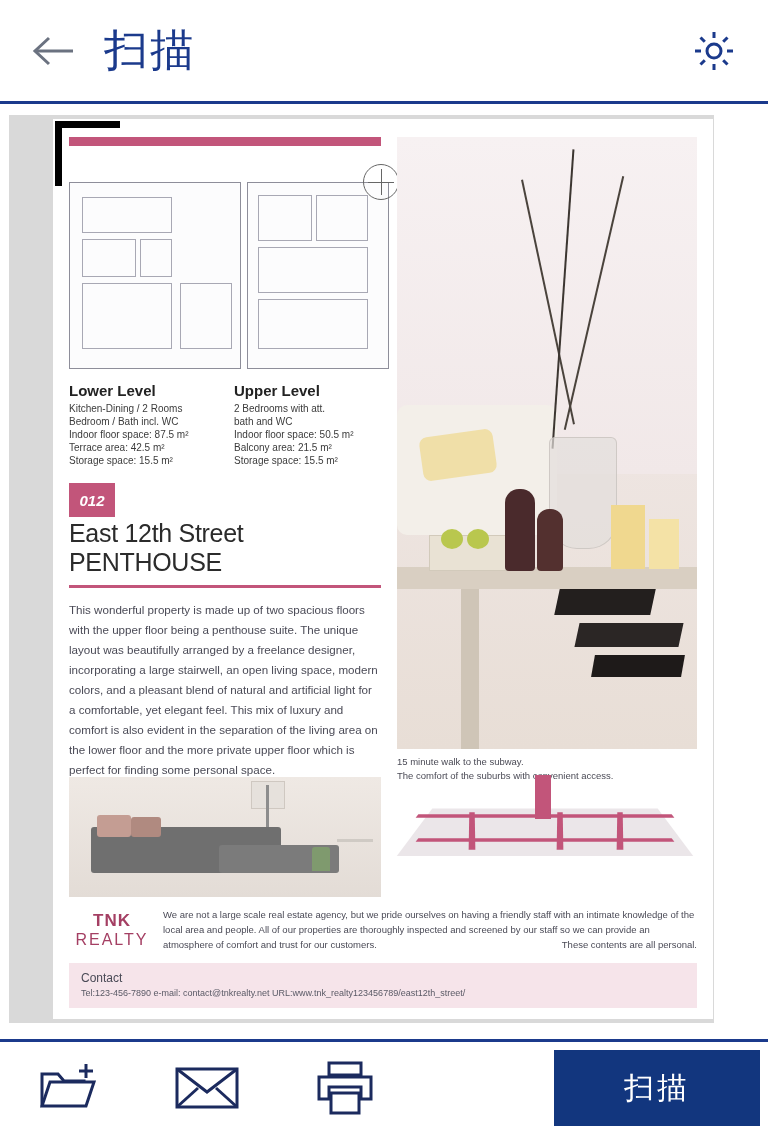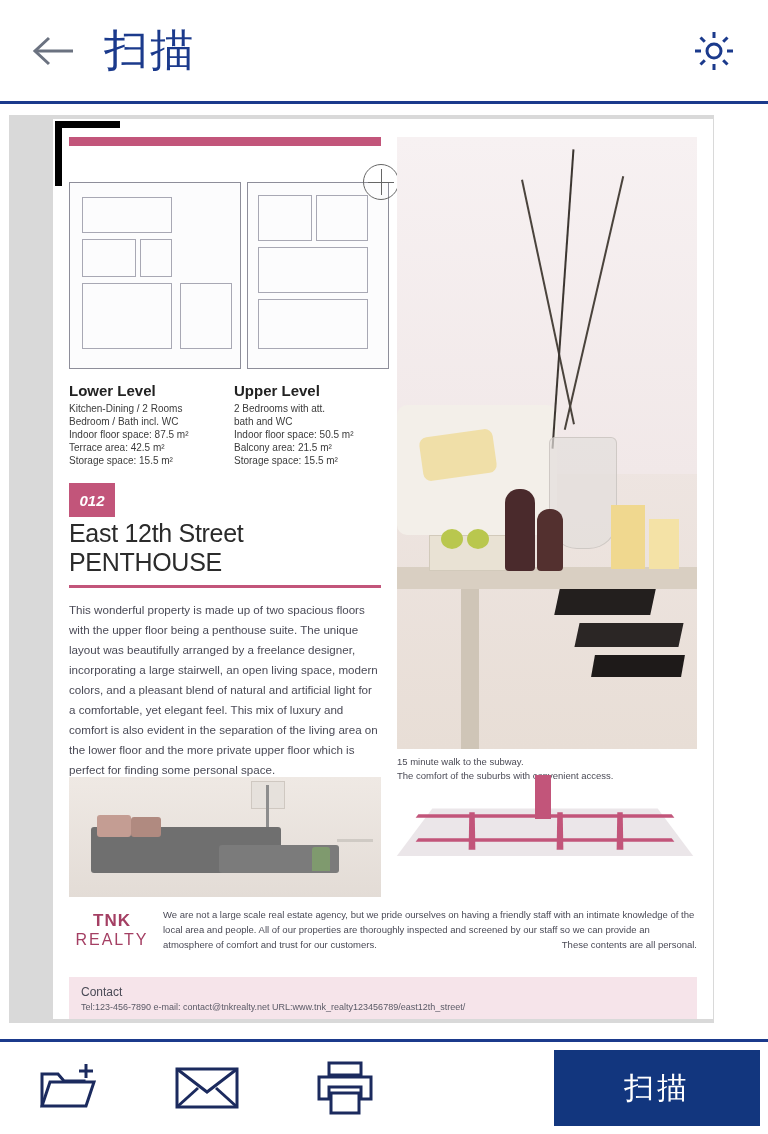--- a/index.html
+++ b/index.html
@@ -477,21 +477,21 @@
     flex: 1;
     font-size: 9.5px;
     line-height: 15px;
     color: #4a4a56;
     padding-left: 8px;
   }
   .tnk-text .right-note {
     float: right;
   }
   .contact-box {
-    margin-top: 25px;
+    margin-top: 11px;
     background: #f6e4ea;
     padding: 8px 12px;
   }
   .contact-title {
     font-size: 12px;
     color: #4a4a56;
     margin-bottom: 2px;
   }
   .contact-line {
     font-size: 9px;

